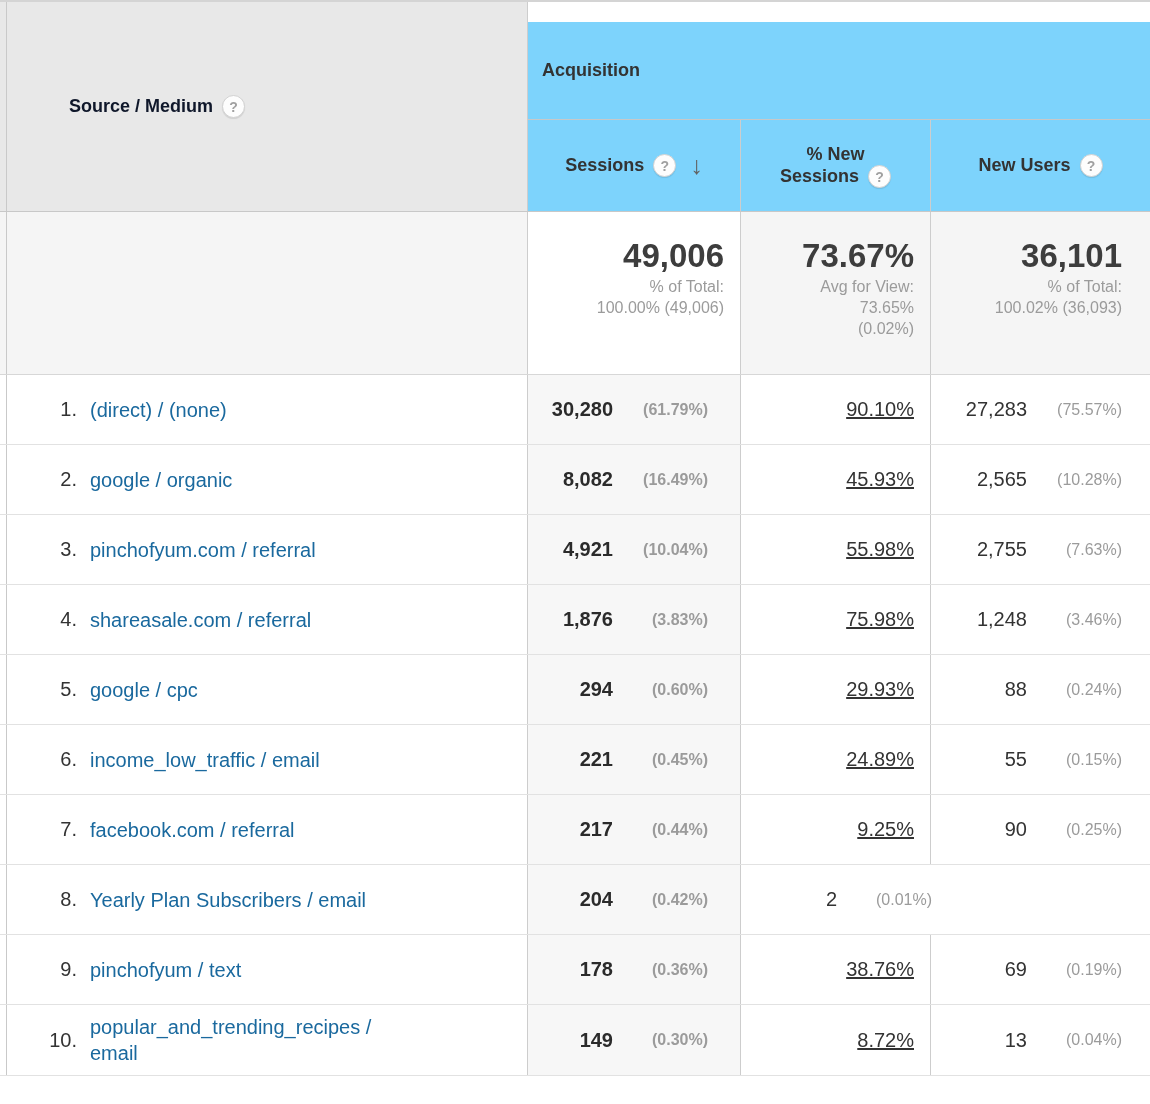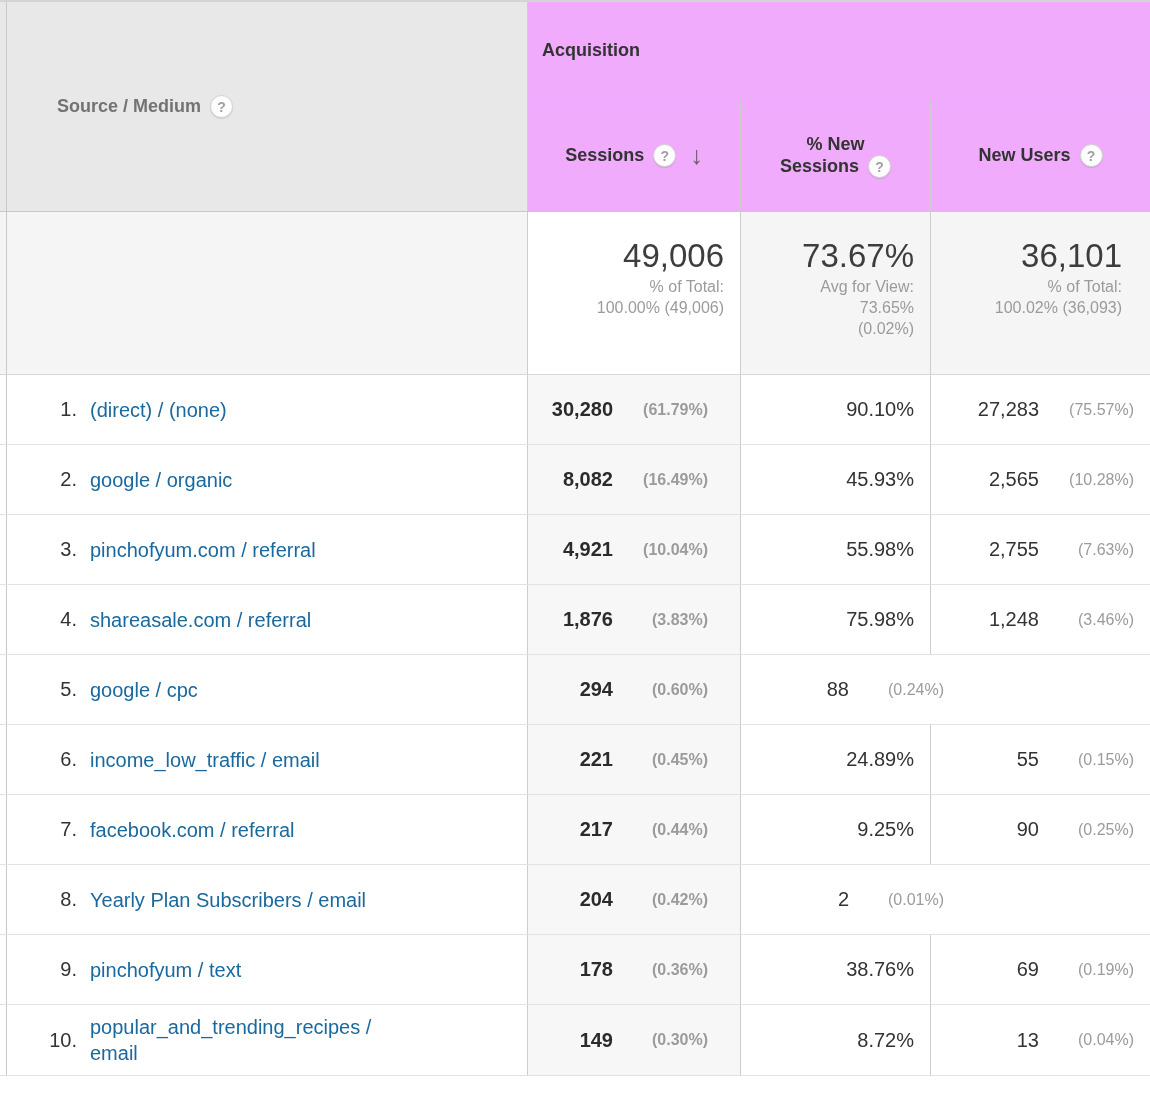--- a/index.html
+++ b/index.html
@@ -23,22 +23,22 @@
   .c-pnew    { width: 190px; flex: none; border-right: 1px solid #cdcdcd; }
   .c-nusers  { width: 219px; flex: none; }
 
   
   .thead { height: 210px; border-bottom: 1px solid #c8c8c8; }
   .thead .c-strip, .thead .c-dim { background: #e8e8e8; }
   .dim-header {
     display: flex; align-items: center;
     padding-left: 50px;
   }
-  .dim-header .label { font-size: 18px; font-weight: bold; color: #737373; }
-  .acq-block { width: 622px; flex: none; display: flex; flex-direction: column; background: #f0abfc; }
+  .dim-header .label { font-size: 18px; font-weight: bold; color: #0f172a; margin-left: 12px; }
+  .acq-block { width: 622px; flex: none; display: flex; flex-direction: column; background: #7dd3fc; margin-top: 20px; }
   .acq-title {
     height: 98px; flex: none;
     border-bottom: 1px solid #c8c8c8;
     display: flex; align-items: center;
     padding-left: 14px;
     font-size: 18px; font-weight: bold; color: #333;
   }
   .metric-headers { flex: 1; display: flex; }
   .mh {
     display: flex; align-items: center; justify-content: center;
@@ -61,42 +61,42 @@
   }
 
   
   .tsummary { height: 163px; border-bottom: 1px solid #d7d7d7; }
   .tsummary .c-strip, .tsummary .c-dim, .tsummary .c-pnew, .tsummary .c-nusers { background: #f5f5f5; }
   .tsummary .c-sess { background: #ffffff; }
   .sumblock { width: 100%; padding-top: 24px; text-align: right; }
   .c-sess  .sumblock { padding-right: 16px; }
   .c-pnew  .sumblock { padding-right: 16px; }
   .c-nusers .sumblock { padding-right: 28px; }
-  .sum-big { font-size: 33px; color: #3d3d3d; line-height: 40px; }
+  .sum-big { font-size: 33px; color: #3d3d3d; line-height: 40px; font-weight: bold; }
   .sum-sub { font-size: 16px; color: #9b9b9b; line-height: 21px; }
 
   
   .trow { min-height: 70px; border-bottom: 1px solid #e2e2e2; background: #fff; }
   .trow .c-sess { background: #f7f7f7; }
   .cell { display: flex; align-items: center; }
   .dim-cell { padding: 9px 0; }
   .rank {
     width: 70px; flex: none;
     text-align: right; font-size: 20px; color: #333;
   }
   .src-link {
     margin-left: 13px;
     font-size: 20px; line-height: 26px;
     color: #1a699e; text-decoration: none;
     max-width: 300px; display: inline-block;
   }
   .sess-cell, .nusers-cell { justify-content: flex-end; }
   .sess-cell { padding-right: 32px; }
-  .nusers-cell { padding-right: 16px; }
-  .pnew-cell { justify-content: flex-end; padding-right: 16px; font-size: 20px; color: #333; }
+  .nusers-cell { padding-right: 28px; }
+  .pnew-cell { justify-content: flex-end; padding-right: 16px; font-size: 20px; color: #333; text-decoration: underline; }
   .val { font-size: 20px; color: #333; }
   .val.bold { font-weight: bold; color: #2b2b2b; }
   .pct { width: 95px; flex: none; text-align: right; font-size: 16px; color: #9b9b9b; }
   .pct.bold { font-weight: bold; }
 
   .bottom-gap { height: 11px; background: #fff; }
 </style>
 </head>
 <body>
 
@@ -230,20 +230,23 @@
       <div class="trow flexrow">
     <div class="c-strip"></div>
     <div class="c-dim cell dim-cell">
       <span class="rank">5.</span>
       <a class="src-link" href="#">google / cpc</a>
     </div>
     <div class="c-sess cell sess-cell">
       <span class="val bold">294</span>
       <span class="pct bold">(0.60%)</span>
     </div>
+    <div class="c-pnew cell pnew-cell">
+      <span>29.93%</span>
+    </div>
     <div class="c-nusers cell nusers-cell">
       <span class="val">88</span>
       <span class="pct">(0.24%)</span>
     </div>
   </div>
       <div class="trow flexrow">
     <div class="c-strip"></div>
     <div class="c-dim cell dim-cell">
       <span class="rank">6.</span>
       <a class="src-link" href="#">income_low_traffic / email</a>

